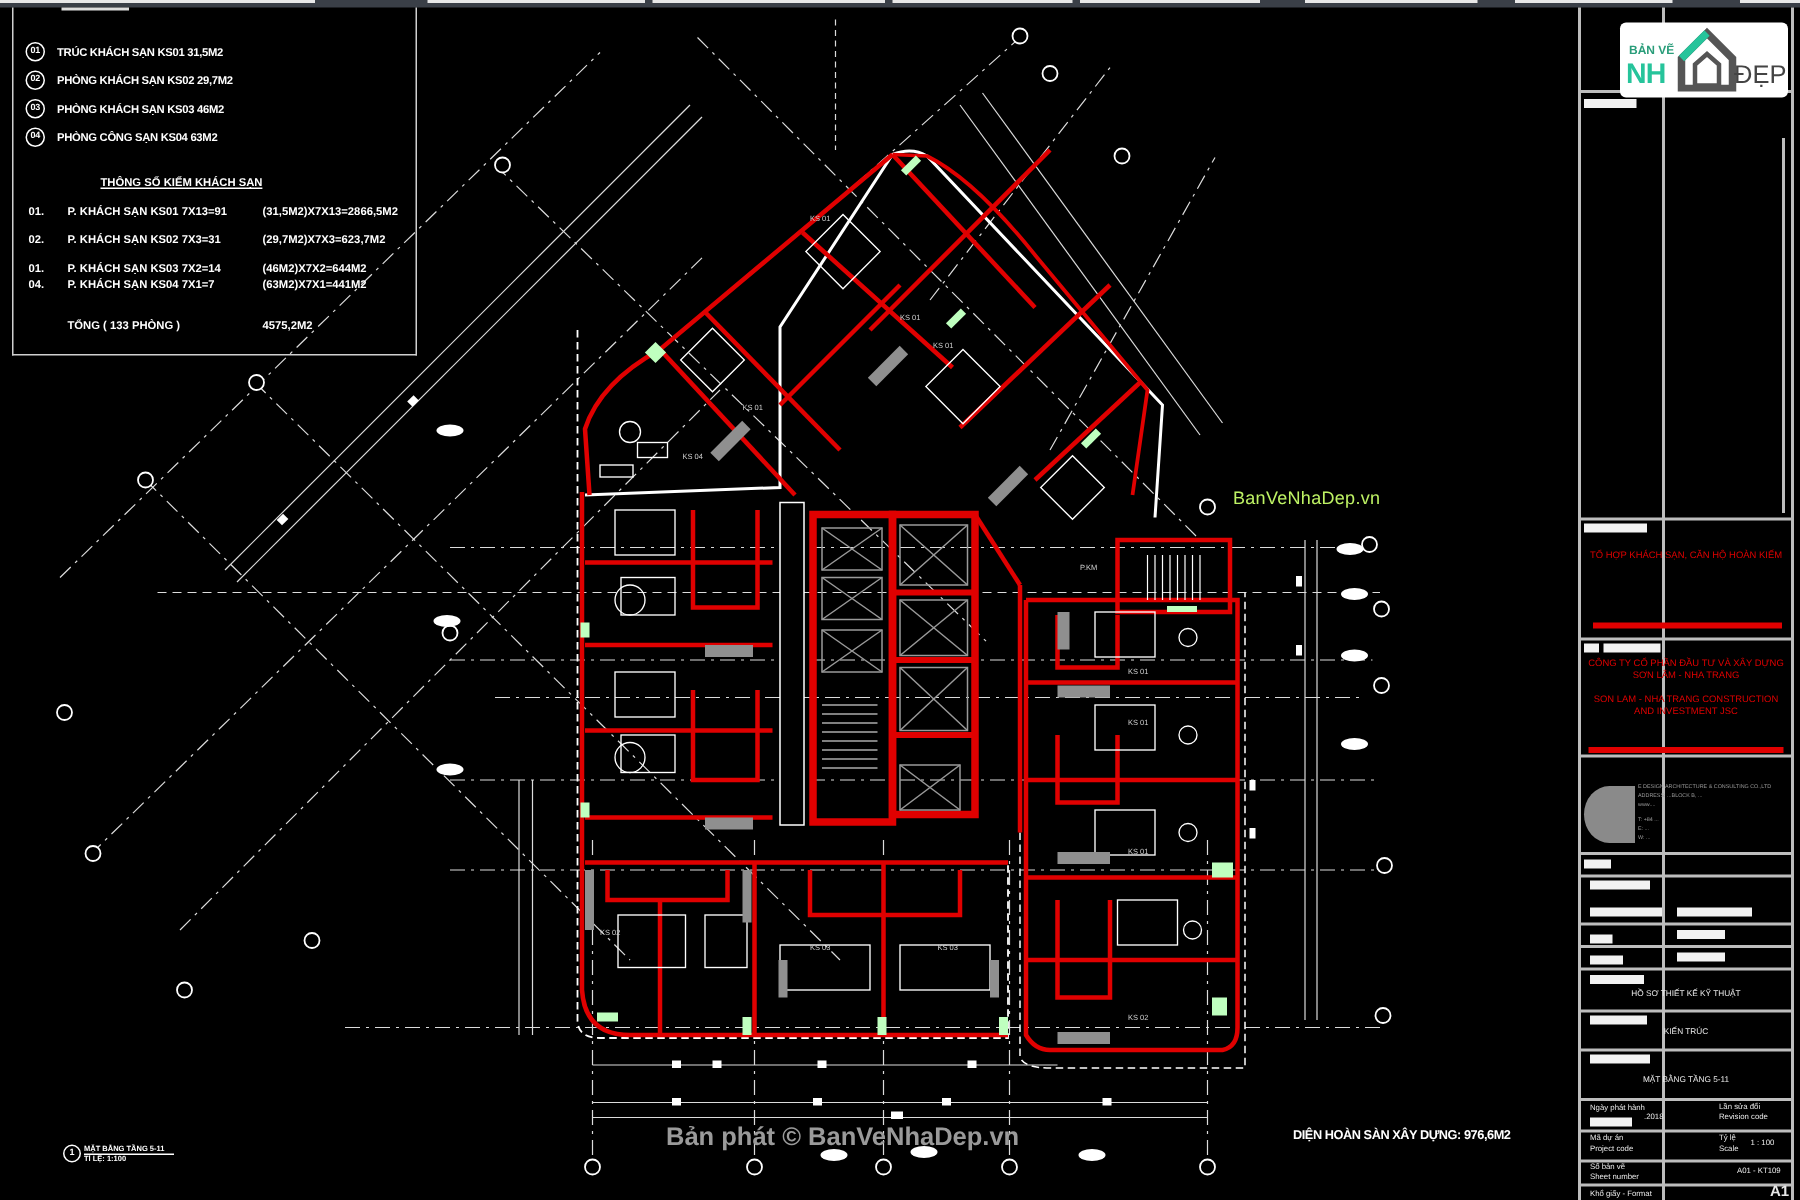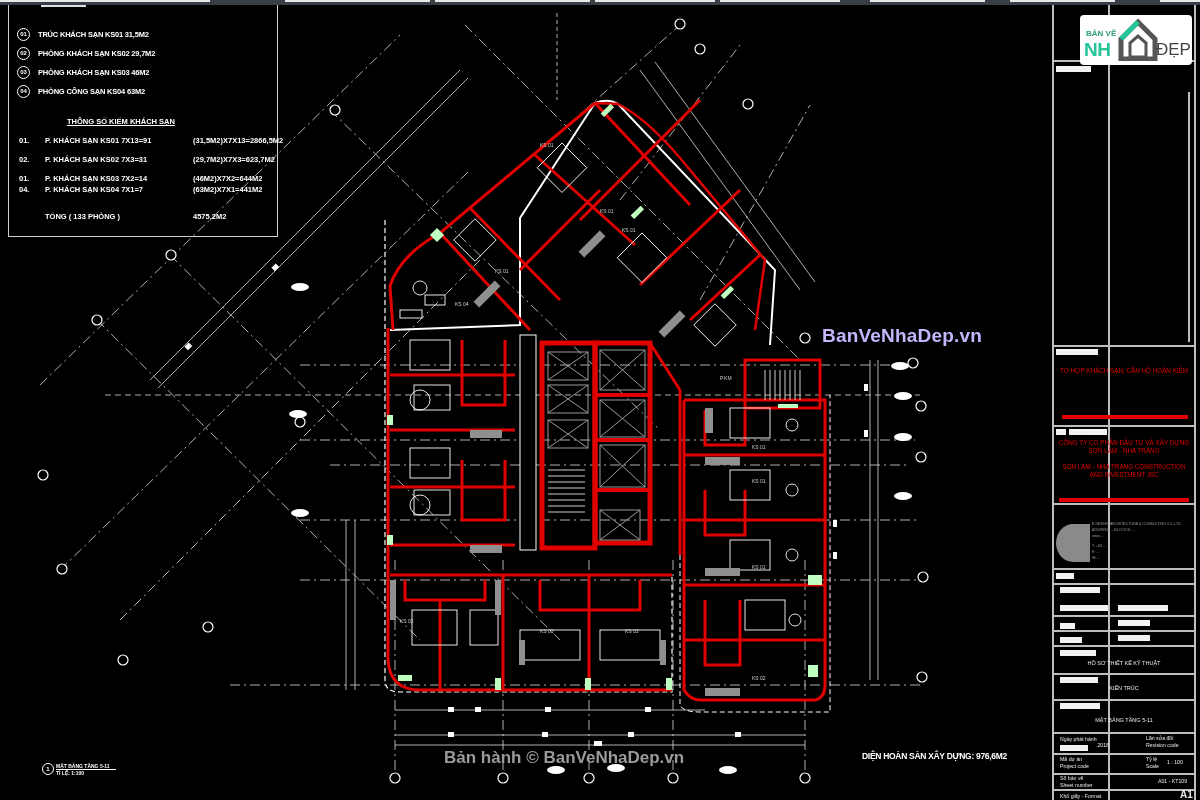--- a/index.html
+++ b/index.html
@@ -7,23 +7,23 @@
   .topstrip{position:absolute;left:0;top:0;width:1200px;height:5px;background:#3a3f47;}
   .topstrip span{position:absolute;top:0;height:2px;background:#e8e8e8;}
   svg.plan{position:absolute;left:0;top:0;}
   .legend{position:absolute;left:8px;top:5px;width:270px;height:232px;border:1.5px solid #cfcfcf;border-top:none;box-sizing:border-box;}
   .legend .lhead{position:absolute;left:32px;top:0;width:45px;height:2px;background:#ddd;}
   .legend .item{position:absolute;left:8px;font-size:7.5px;font-weight:bold;letter-spacing:-0.2px;white-space:nowrap;display:flex;align-items:center;}
   .legend .circ{display:inline-block;width:11px;height:11px;border:1.3px solid #fff;border-radius:50%;font-size:6px;line-height:11px;text-align:center;margin-right:8px;}
   .legend .ttl{position:absolute;left:58px;top:112px;font-size:7.5px;font-weight:bold;text-decoration:underline;white-space:nowrap;}
   .legend .row{position:absolute;left:10px;font-size:7.5px;font-weight:bold;white-space:nowrap;}
   .legend .row .n{display:inline-block;width:26px;}
-  .legend .row .a{display:inline-block;width:148px;}
+  .legend .row .a{display:inline-block;width:130px;}
   .legend .row .b{display:inline-block;}
-  .wm1{position:absolute;left:822px;top:325px;font-size:19px;font-weight:bold;color:#c4b5fd;letter-spacing:0.2px;}
+  .wm1{position:absolute;left:822px;top:325px;font-size:12px;font-weight:normal;color:#bef264;letter-spacing:0.2px;}
   .wm2{position:absolute;left:444px;top:748px;font-size:17px;font-weight:bold;color:#9a9a9a;}
   .area{position:absolute;left:862px;top:751px;font-size:8.5px;font-weight:bold;color:#fff;white-space:nowrap;letter-spacing:-0.3px;}
   .viewlabel{position:absolute;left:42px;top:763px;font-size:5px;font-weight:bold;}
   .viewlabel .c{position:absolute;left:0;top:0;width:10px;height:10px;border:1.3px solid #fff;border-radius:50%;font-size:6px;text-align:center;line-height:10px;}
   .viewlabel .t1{position:absolute;left:14px;top:0;white-space:nowrap;border-bottom:1px solid #fff;width:60px;}
   .viewlabel .t2{position:absolute;left:14px;top:7px;white-space:nowrap;}
   
   .tb{position:absolute;left:1052px;top:5px;width:144px;height:795px;border-left:2px solid #bdbdbd;border-right:2px solid #bdbdbd;box-sizing:border-box;}
   .tb .vline{position:absolute;left:54px;top:0;width:2px;height:795px;background:#bdbdbd;}
   .tb .hl{position:absolute;left:0;width:140px;height:1.5px;background:#bdbdbd;}
@@ -348,21 +348,21 @@
     </div>
   <div class="ttl">THÔNG SỐ KIẾM KHÁCH SẠN</div>
   <div class="row" style="top:131px"><span class="n">01.</span><span class="a">P. KHÁCH SẠN KS01 7X13=91</span><span class="b">(31,5M2)X7X13=2866,5M2</span></div>
   <div class="row" style="top:150px"><span class="n">02.</span><span class="a">P. KHÁCH SẠN KS02 7X3=31</span><span class="b">(29,7M2)X7X3=623,7M2</span></div>
   <div class="row" style="top:169px"><span class="n">01.</span><span class="a">P. KHÁCH SẠN KS03 7X2=14</span><span class="b">(46M2)X7X2=644M2</span></div>
   <div class="row" style="top:180px"><span class="n">04.</span><span class="a">P. KHÁCH SẠN KS04 7X1=7</span><span class="b">(63M2)X7X1=441M2</span></div>
   <div class="row" style="top:207px"><span class="n"></span><span class="a">TỔNG ( 133 PHÒNG )</span><span class="b">4575,2M2</span></div>
 </div>
 
 <div class="wm1">BanVeNhaDep.vn</div>
-<div class="wm2">Bản hành © BanVeNhaDep.vn</div>
+<div class="wm2">Bản phát © BanVeNhaDep.vn</div>
 <div class="area">DIỆN HOÀN SÀN XÂY DỰNG: 976,6M2</div>
 <div class="viewlabel">
   <span class="c">1</span>
   <span class="t1">MẶT BẰNG TẦNG 5-11</span>
   <span class="t2">TỈ LỆ: 1:100</span>
 </div>
 
 <div class="tb">
   <div class="vline"></div>
   <div class="hl" style="top:55px"></div>

